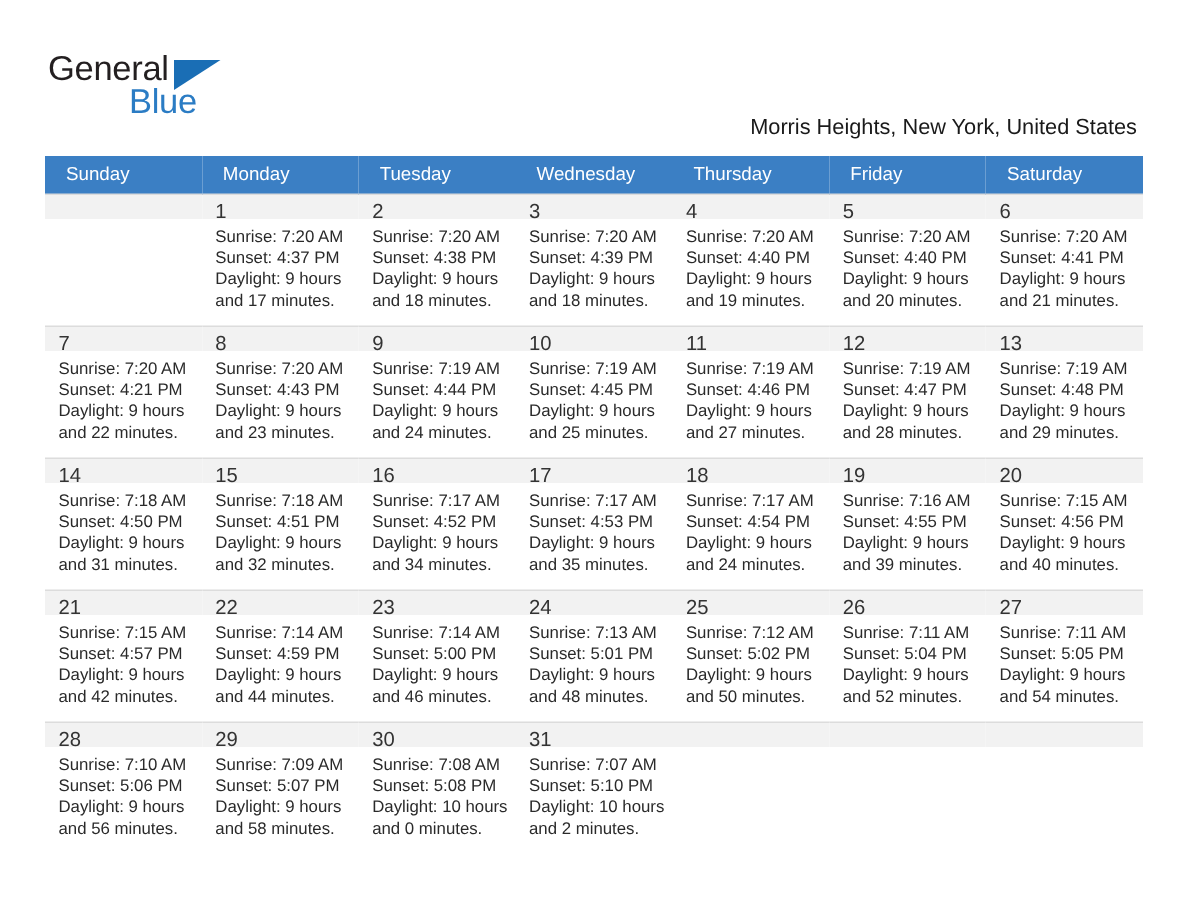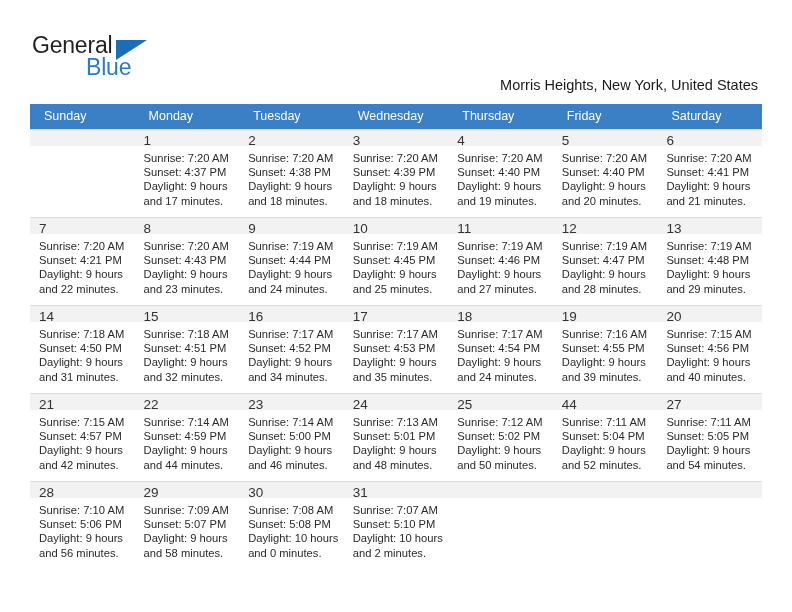--- a/index.html
+++ b/index.html
@@ -395,21 +395,21 @@
             <td class="daycell">
               <div class="daynum">25</div>
               <div class="info">
                 <div>Sunrise: 7:12 AM</div>
                 <div>Sunset: 5:02 PM</div>
                 <div>Daylight: 9 hours</div>
                 <div>and 50 minutes.</div>
               </div>
             </td>
             <td class="daycell">
-              <div class="daynum">44</div>
+              <div class="daynum">26</div>
               <div class="info">
                 <div>Sunrise: 7:11 AM</div>
                 <div>Sunset: 5:04 PM</div>
                 <div>Daylight: 9 hours</div>
                 <div>and 52 minutes.</div>
               </div>
             </td>
             <td class="daycell">
               <div class="daynum">27</div>
               <div class="info">

